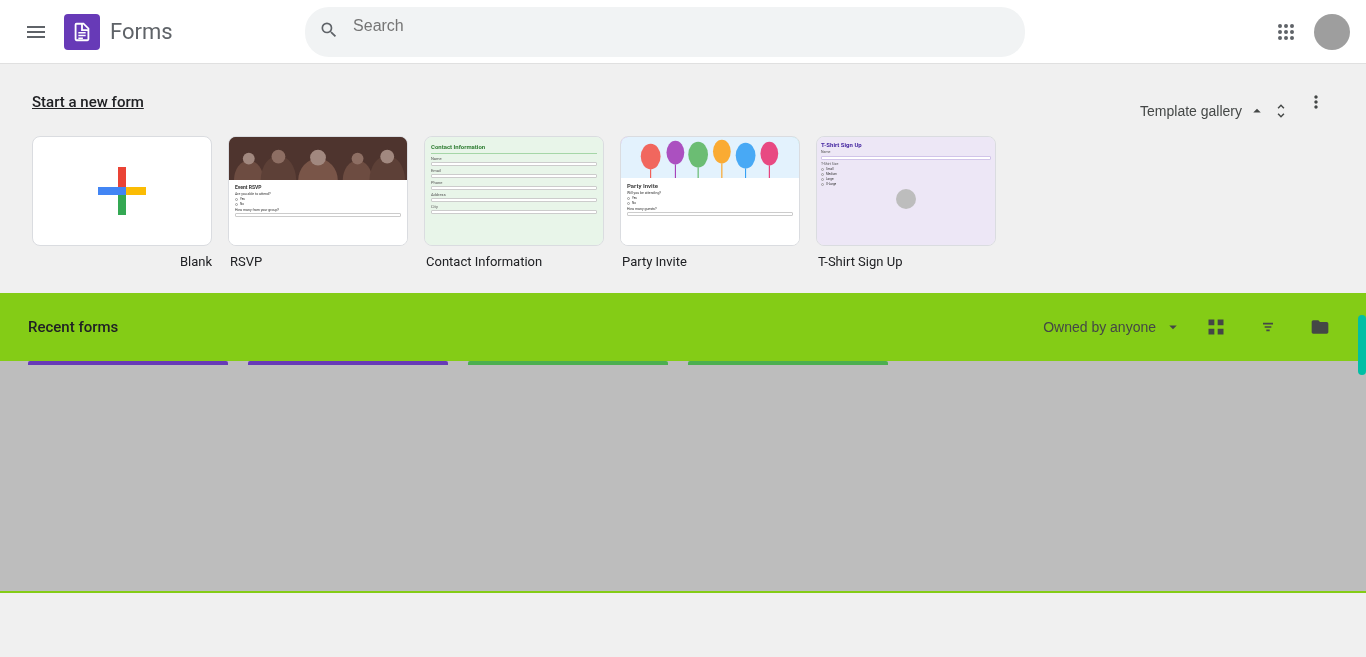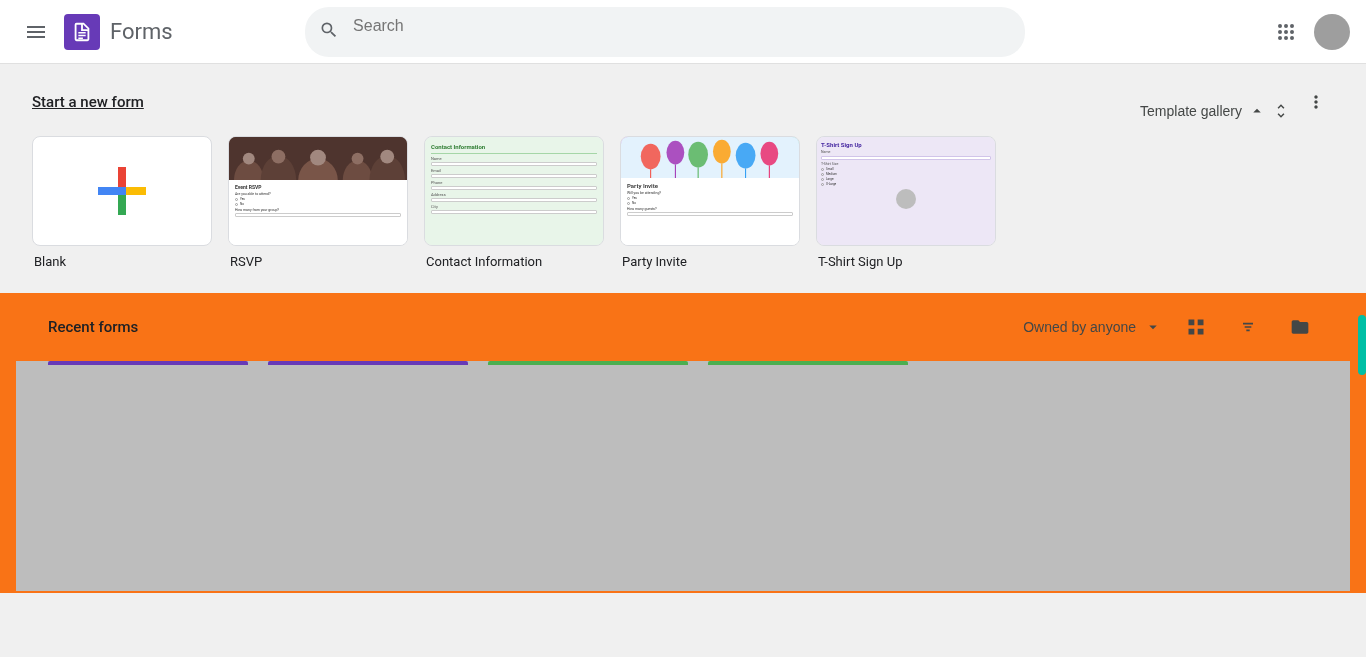--- a/index.html
+++ b/index.html
@@ -95,21 +95,21 @@
     }
 
     .templates-row {
       display: flex; gap: 16px; overflow: hidden;
     }
     .template-card {
       cursor: pointer;
       display: flex; flex-direction: column; gap: 8px;
       min-width: 0;
     }
-    .template-card:first-child { flex: 0 0 180px; }
+    .template-card:first-child { flex: 0 0 180px; align-items: flex-end; }
     .template-card { flex: 0 0 180px; }
 
     .template-thumbnail {
       width: 180px; height: 110px;
       border: 1px solid #dadce0;
       border-radius: 8px;
       overflow: hidden;
       background: #fff;
       display: flex; align-items: center; justify-content: center;
     }
@@ -172,22 +172,22 @@
       font-size: 4px; color: #333;
     }
     .thumb-tshirt .tsh-title { font-size: 6px; font-weight: bold; color: #4527a0; margin-bottom: 2px; }
     .thumb-tshirt .tsh-field { background: #fff; border: 1px solid #d1c4e9; height: 4px; margin-bottom: 2px; border-radius: 1px; }
     .thumb-tshirt .tsh-row { display: flex; gap: 2px; align-items: center; margin-bottom: 1px; }
     .thumb-tshirt .tsh-radio { width: 3px; height: 3px; border-radius: 50%; border: 1px solid #9e9e9e; }
     .thumb-tshirt .tsh-avatar { width: 20px; height: 20px; border-radius: 50%; background: #bdbdbd; margin: auto; }
 
     
     .recent-section {
-      background: #f97316;
-      padding: 16px 48px 0;
+      background: #84cc16;
+      padding: 16px 28px 0;
       min-height: 300px;
     }
     .recent-header {
       display: flex; align-items: center; justify-content: space-between;
       margin-bottom: 16px;
     }
     .recent-title {
       font-size: 15px; font-weight: 500; color: #202124;
     }
     .recent-controls {

